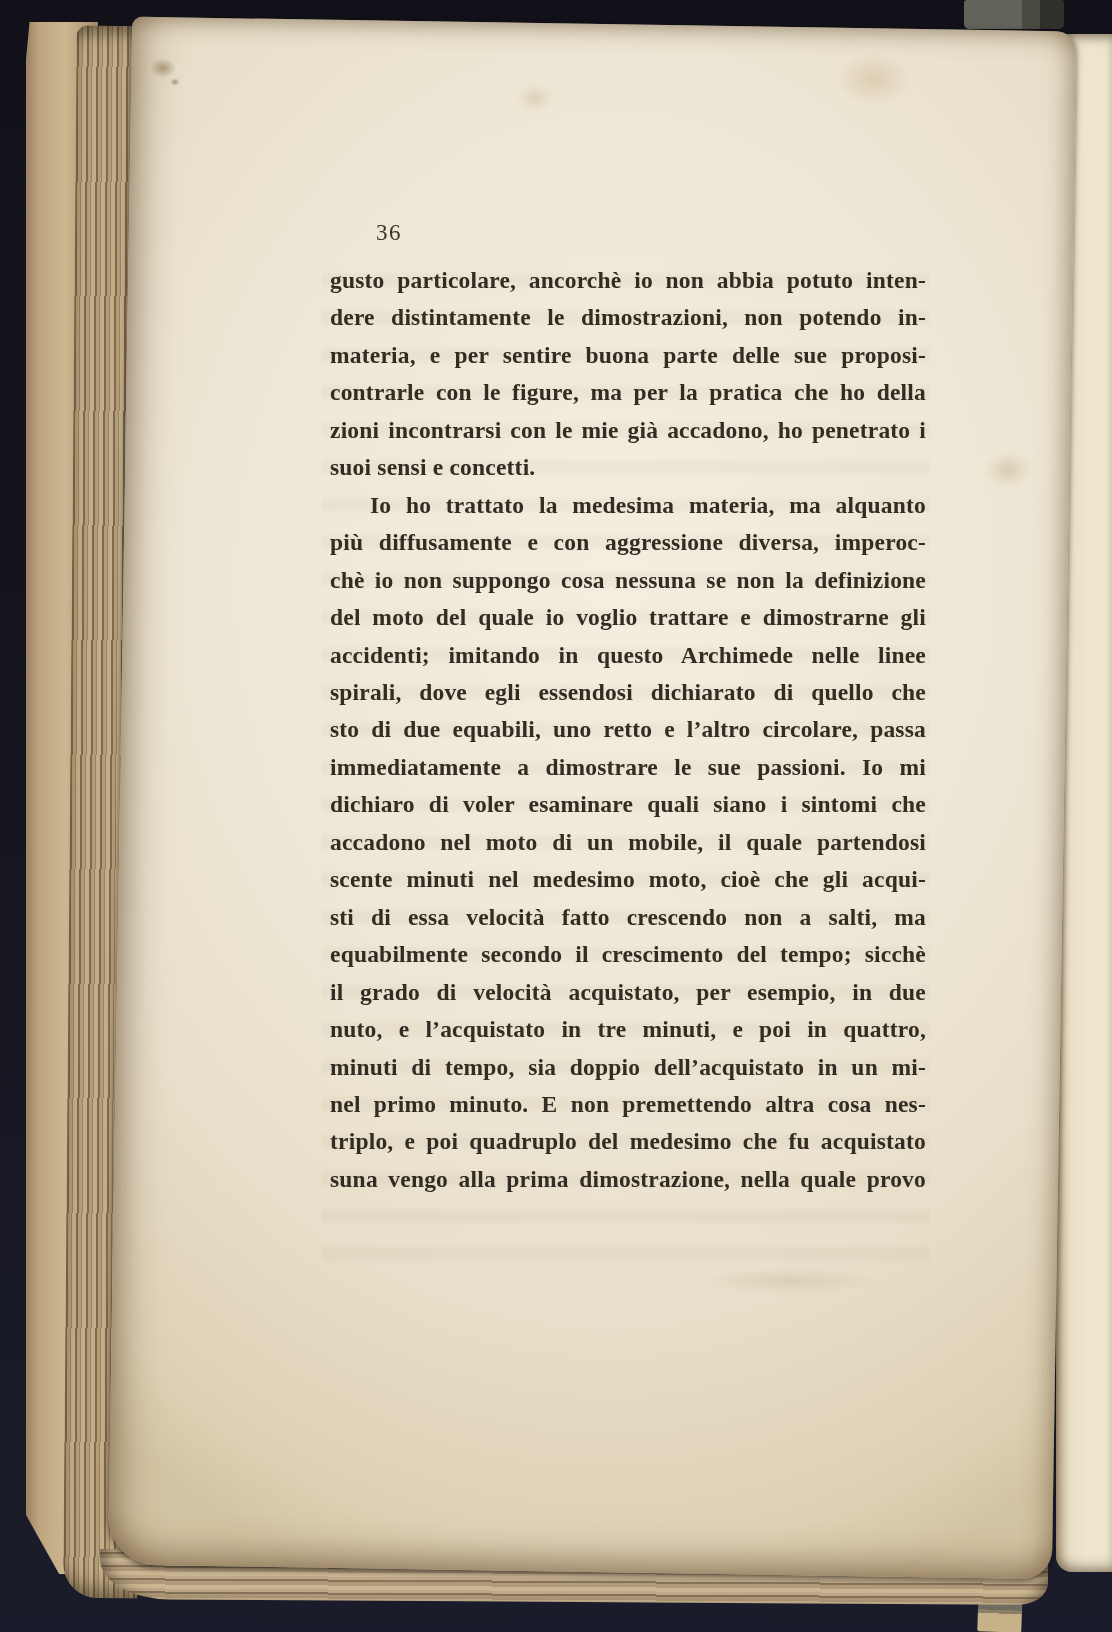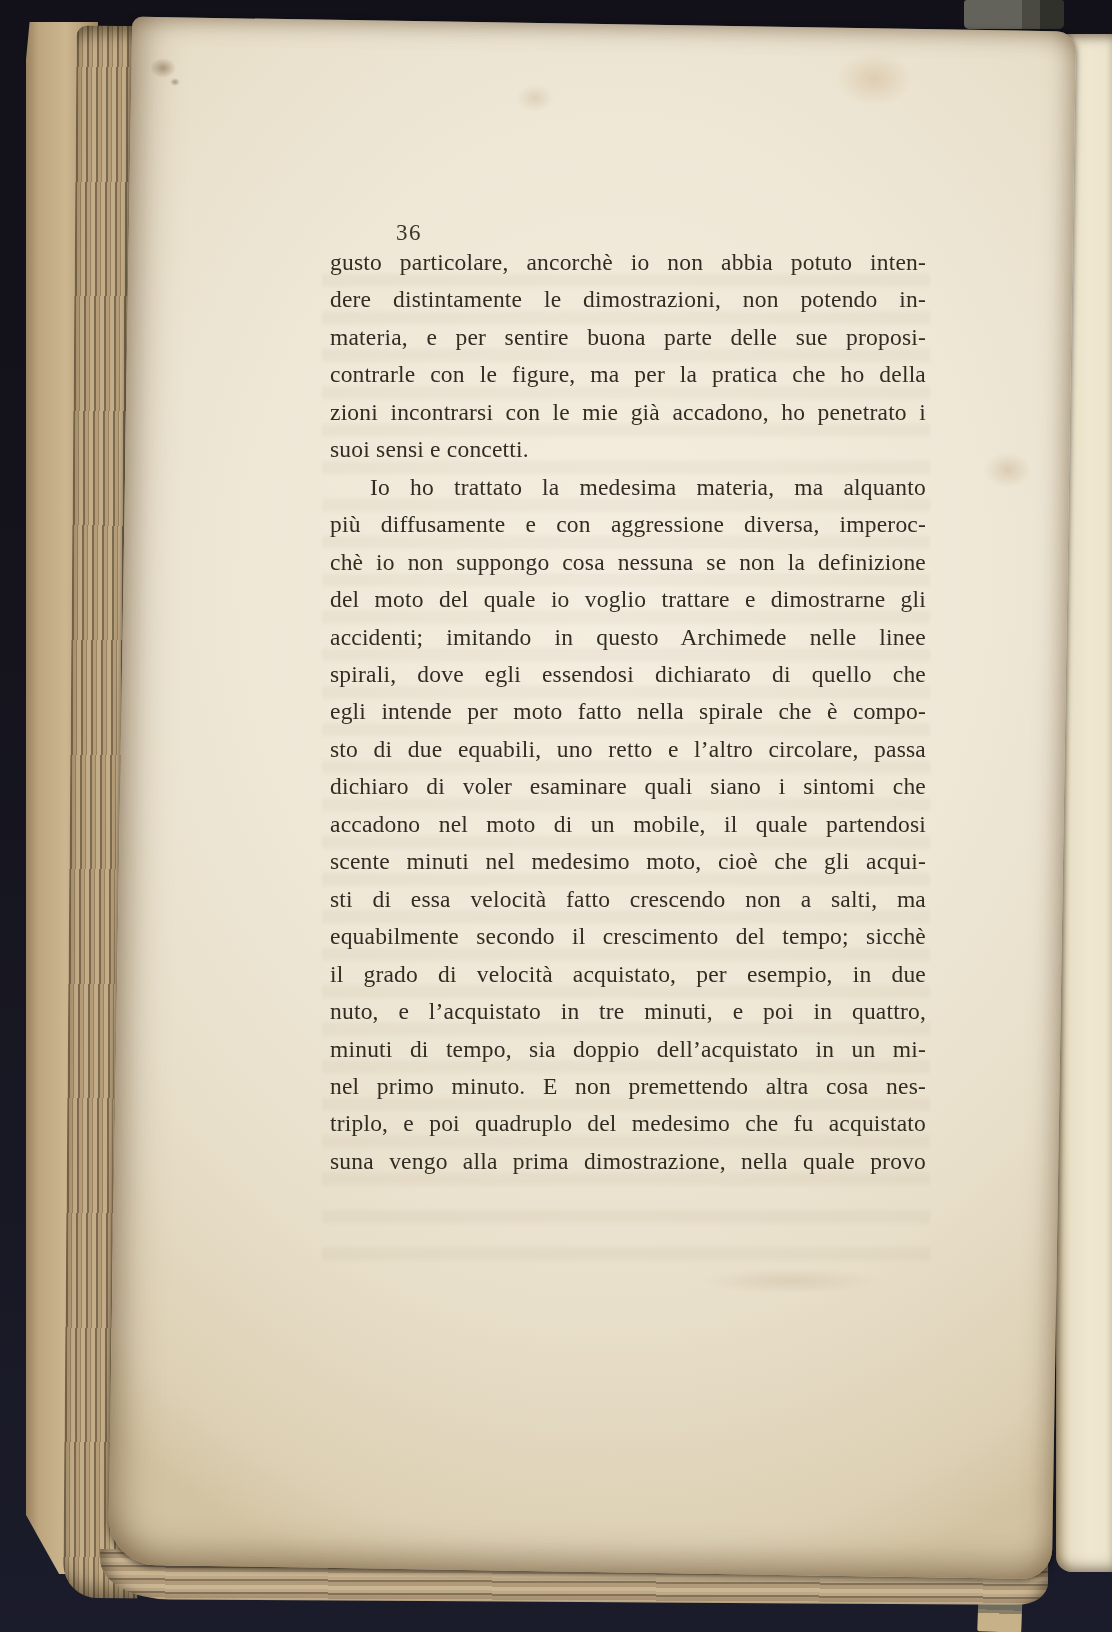--- a/index.html
+++ b/index.html
@@ -76,27 +76,28 @@
     position:absolute;left:322px;top:252px;width:608px;height:1012px;z-index:6;
     background:repeating-linear-gradient(180deg,
       rgba(128,106,78,0) 0px, rgba(128,106,78,0) 19px,
       rgba(128,106,78,.085) 24px, rgba(128,106,78,.085) 32px,
       rgba(128,106,78,0) 37.45px);
     filter:blur(1.2px);opacity:.6;pointer-events:none;
   }
 
   
   .page-number{
-    position:absolute;left:396px;top:220px;z-index:7;
+    position:absolute;left:376px;top:220px;z-index:7;
     font-size:23px;letter-spacing:1.5px;color:#3a332a;
   }
   .text-block{
-    position:absolute;left:330px;top:244px;width:596px;z-index:7;
+    position:absolute;left:330px;top:262px;width:596px;z-index:7;
     font-size:23.5px;line-height:37.45px;color:#332c23;
     letter-spacing:.2px;
+    font-weight:bold;
   }
   .line{text-align:justify;text-align-last:justify;white-space:normal;}
   .line.par-end{text-align-last:left;}
   .line.indent{text-indent:40px;}
 </style>
 </head>
 <body>
 
 <div class="scene">
 
@@ -125,22 +126,22 @@
     <div class="line">materia, e per sentire buona parte delle sue proposi-</div>
     <div class="line">contrarle con le figure, ma per la pratica che ho della</div>
     <div class="line">zioni incontrarsi con le mie già accadono, ho penetrato i</div>
     <div class="line par-end">suoi sensi e concetti.</div>
     <div class="line indent">Io ho trattato la medesima materia, ma alquanto</div>
     <div class="line">più diffusamente e con aggressione diversa, imperoc-</div>
     <div class="line">chè io non suppongo cosa nessuna se non la definizione</div>
     <div class="line">del moto del quale io voglio trattare e dimostrarne gli</div>
     <div class="line">accidenti; imitando in questo Archimede nelle linee</div>
     <div class="line">spirali, dove egli essendosi dichiarato di quello che</div>
-    <div class="line">egli intende per moto fatto nella spirale che è compo-</div>
     <div class="line">sto di due equabili, uno retto e l’altro circolare, passa</div>
+    <div class="line">immediatamente a dimostrare le sue passioni. Io mi</div>
     <div class="line">dichiaro di voler esaminare quali siano i sintomi che</div>
     <div class="line">accadono nel moto di un mobile, il quale partendosi</div>
     <div class="line">scente minuti nel medesimo moto, cioè che gli acqui-</div>
     <div class="line">sti di essa velocità fatto crescendo non a salti, ma</div>
     <div class="line">equabilmente secondo il crescimento del tempo; sicchè</div>
     <div class="line">il grado di velocità acquistato, per esempio, in due</div>
     <div class="line">nuto, e l’acquistato in tre minuti, e poi in quattro,</div>
     <div class="line">minuti di tempo, sia doppio dell’acquistato in un mi-</div>
     <div class="line">nel primo minuto. E non premettendo altra cosa nes-</div>
     <div class="line">triplo, e poi quadruplo del medesimo che fu acquistato</div>

